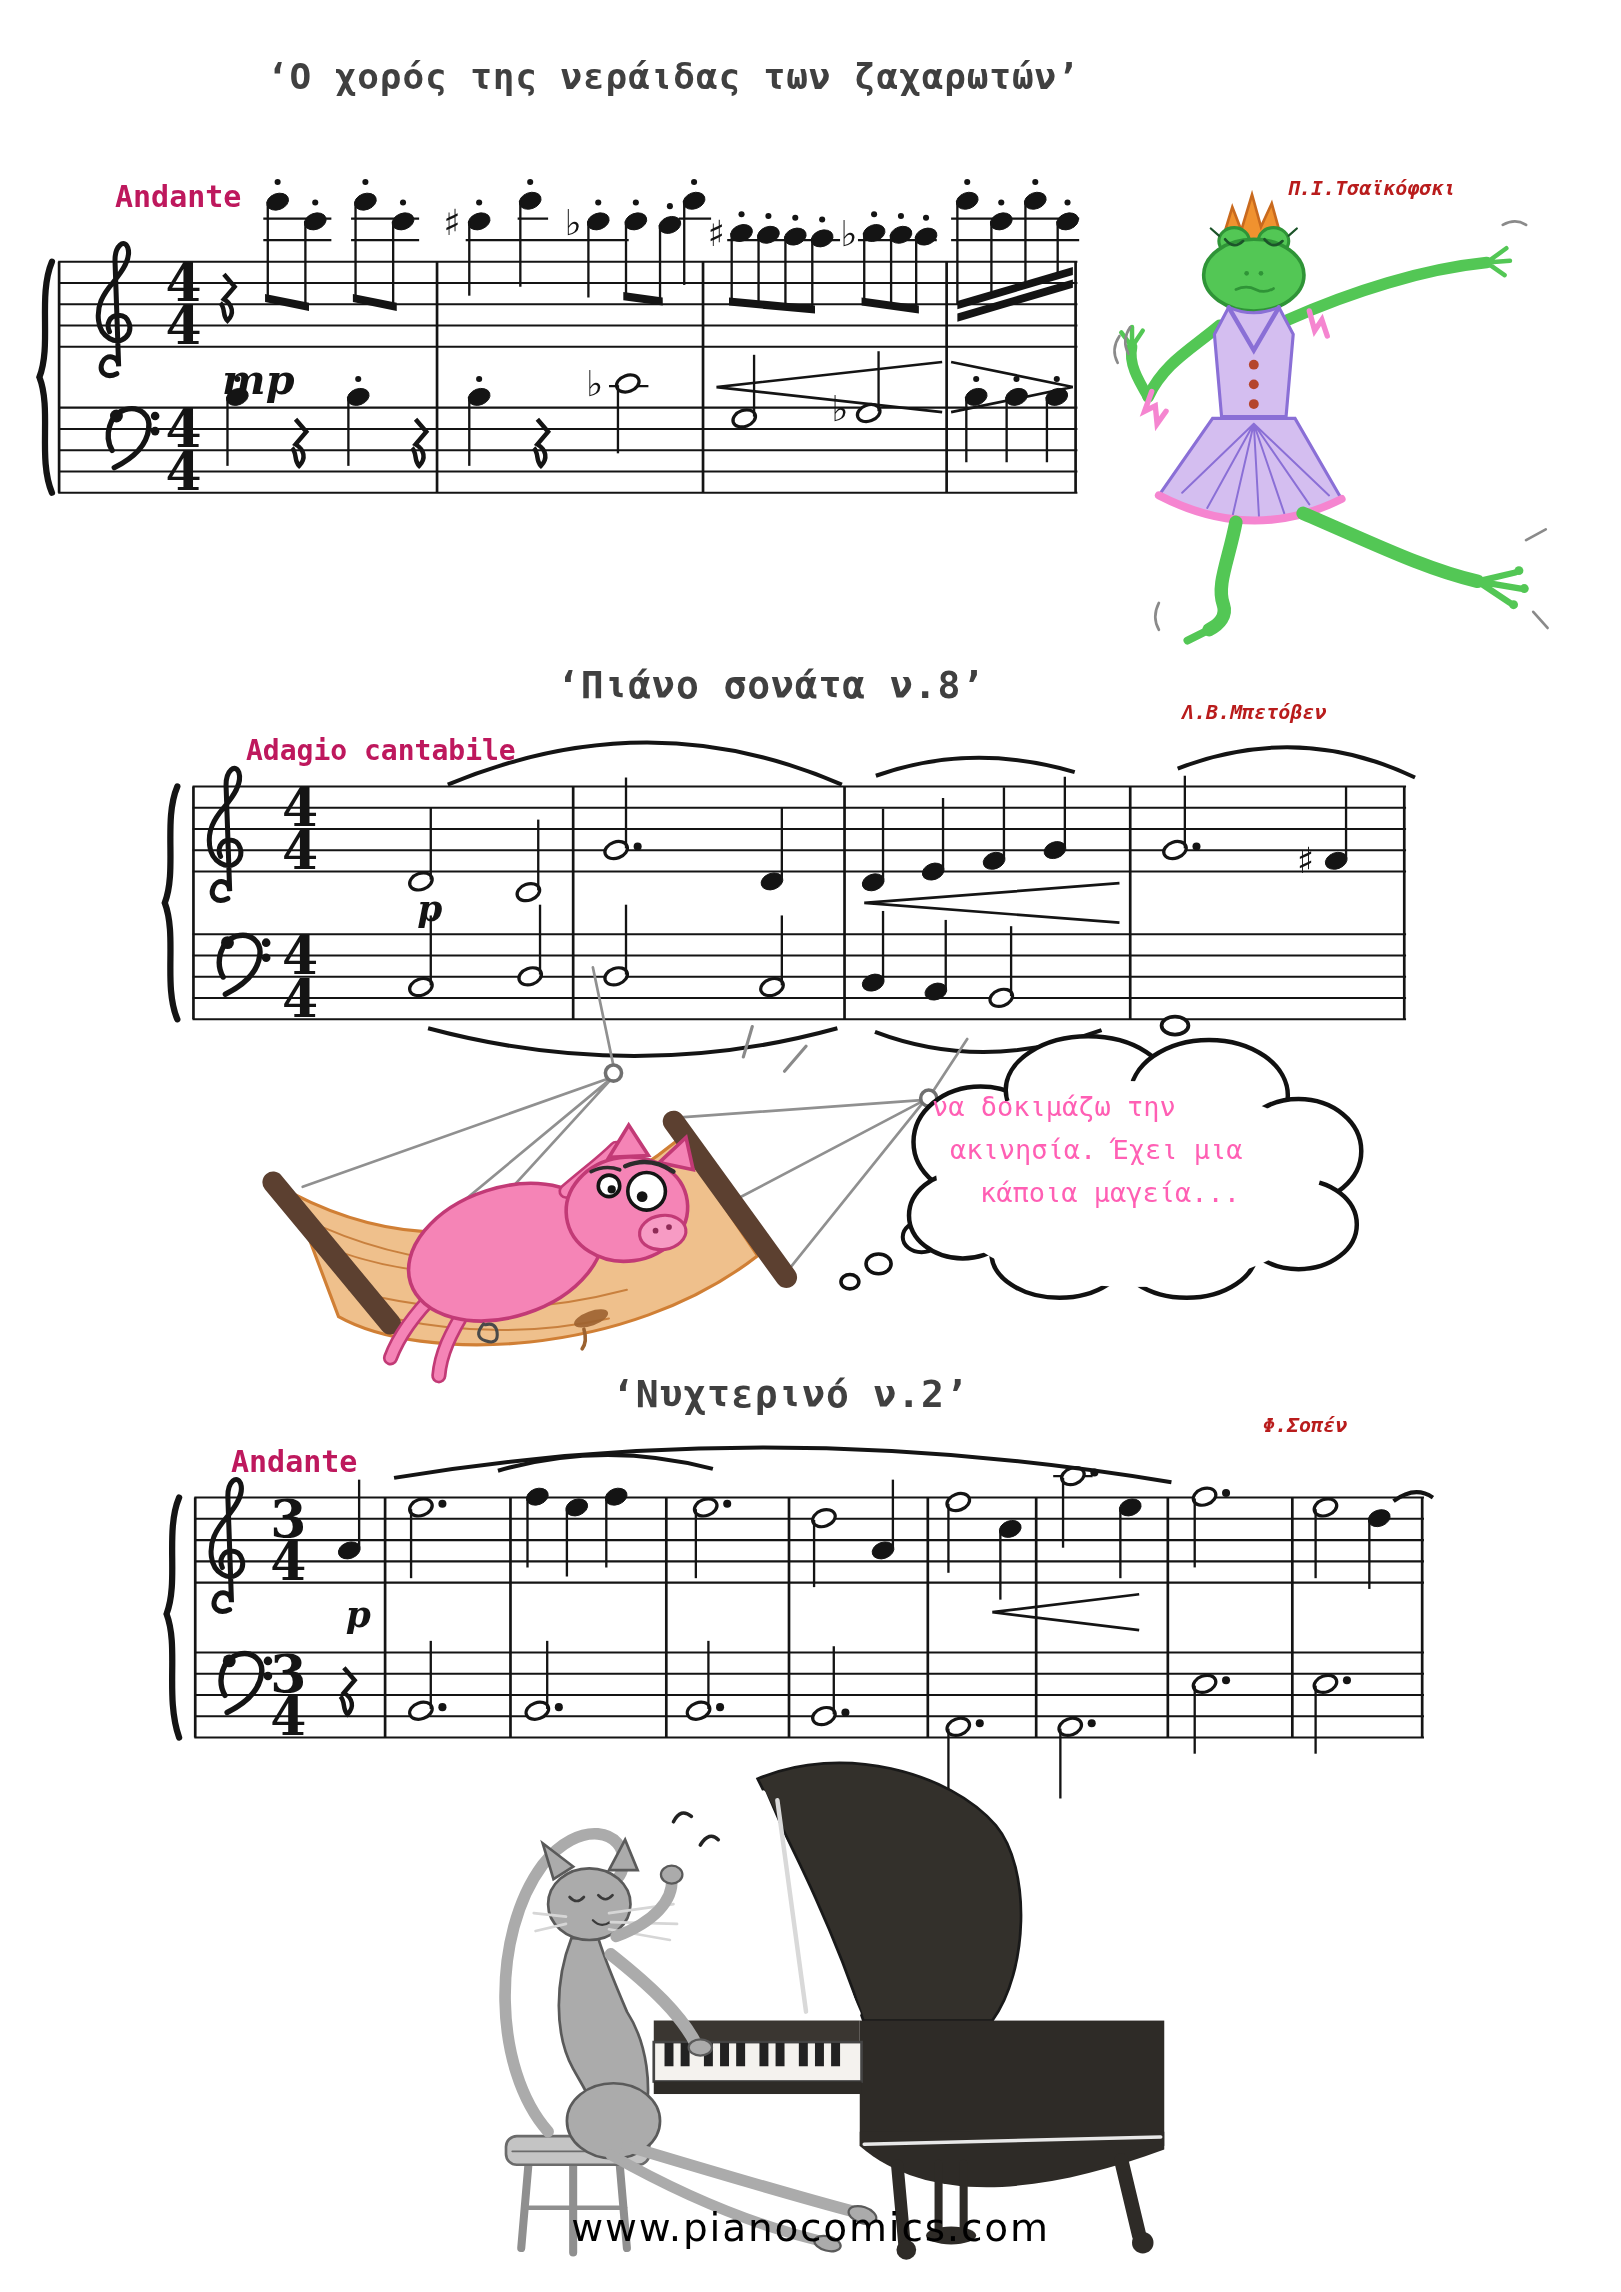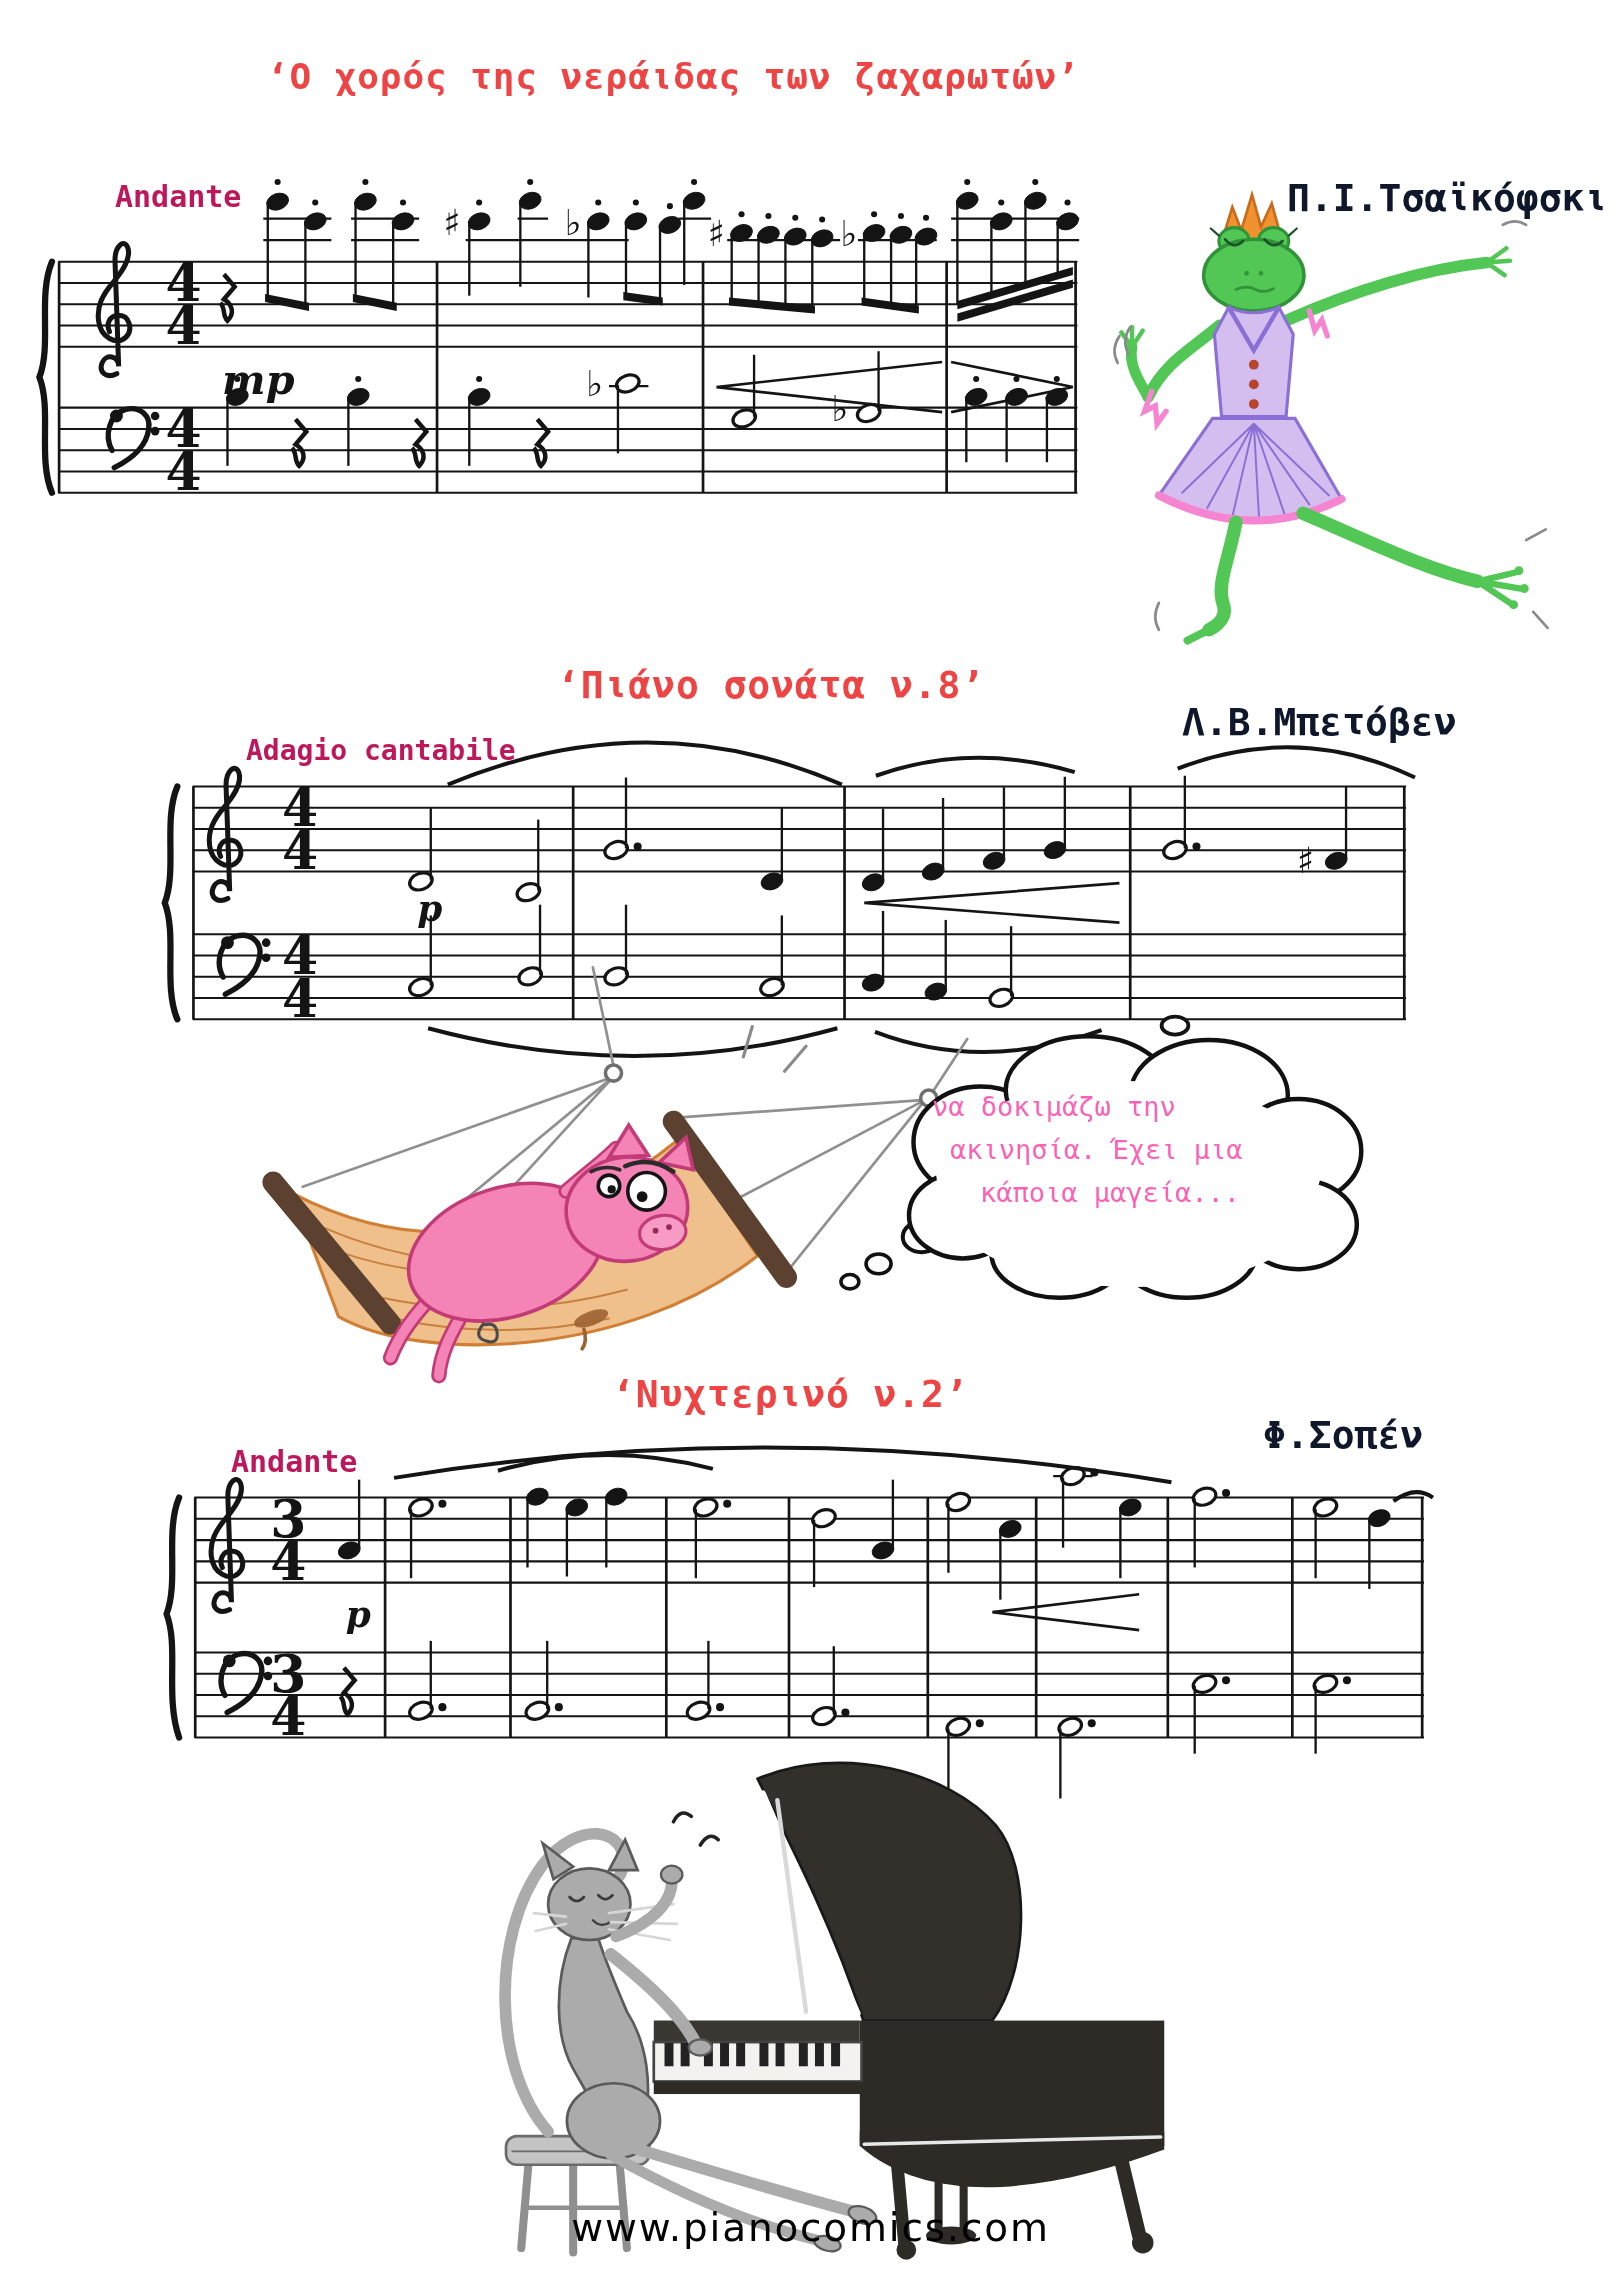--- a/index.html
+++ b/index.html
@@ -1,19 +1,19 @@
 <!DOCTYPE html>
 <html style="font-size:14.3px"><head>
 <meta charset="utf-8">
 <style>
   html,body{margin:0;padding:0;background:#ffffff;}
   body{width:1621px;height:2293px;position:relative;font-family:"DejaVu Sans Mono",monospace;}
   .abs{position:absolute;}
-  .title{font-family:"DejaVu Sans Mono",monospace;font-weight:bold;color:#ef4444;letter-spacing:0.9px;white-space:nowrap;}
-  .composer{font-family:"DejaVu Sans Mono",monospace;font-weight:bold;color:#0f172a;font-size:38px;white-space:nowrap;}
+  .title{font-family:"DejaVu Sans Mono",monospace;font-weight:bold;color:#404040;letter-spacing:0.9px;white-space:nowrap;}
+  .composer{font-family:"DejaVu Sans Mono",monospace;font-weight:bold;color:#b91c1c;font-size:20px;white-space:nowrap;font-style:italic;}
   .tempo{font-family:"DejaVu Sans Mono",monospace;font-weight:bold;color:#be185d;font-size:30px;white-space:nowrap;}
   .bubble-line{font-family:"DejaVu Sans Mono",monospace;font-size:27px;line-height:43px;white-space:nowrap;}
   .footer-url{font-family:"DejaVu Sans",sans-serif;font-size:39px;color:#000000;letter-spacing:1.8px;text-align:center;width:100%;}
   svg{position:absolute;left:0;top:0;}
   svg text.ts{font-family:"DejaVu Serif",serif;font-weight:bold;font-size:58px;fill:#141414;}
   svg text.dyn{font-family:"DejaVu Serif",serif;font-weight:bold;font-style:italic;fill:#141414;}
   svg text.acc{font-family:"DejaVu Sans",sans-serif;font-size:40px;fill:#141414;}
 </style>
 </head>
 <body>

